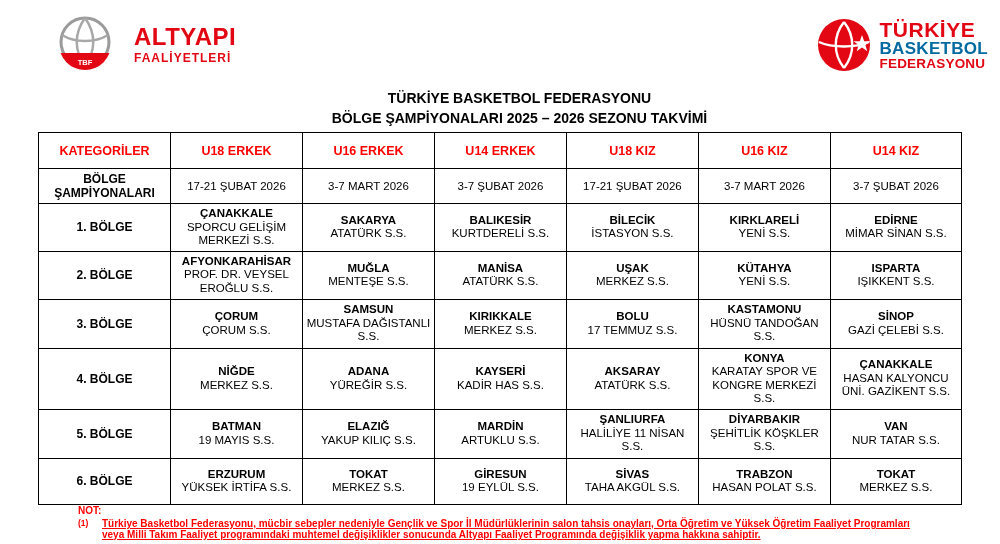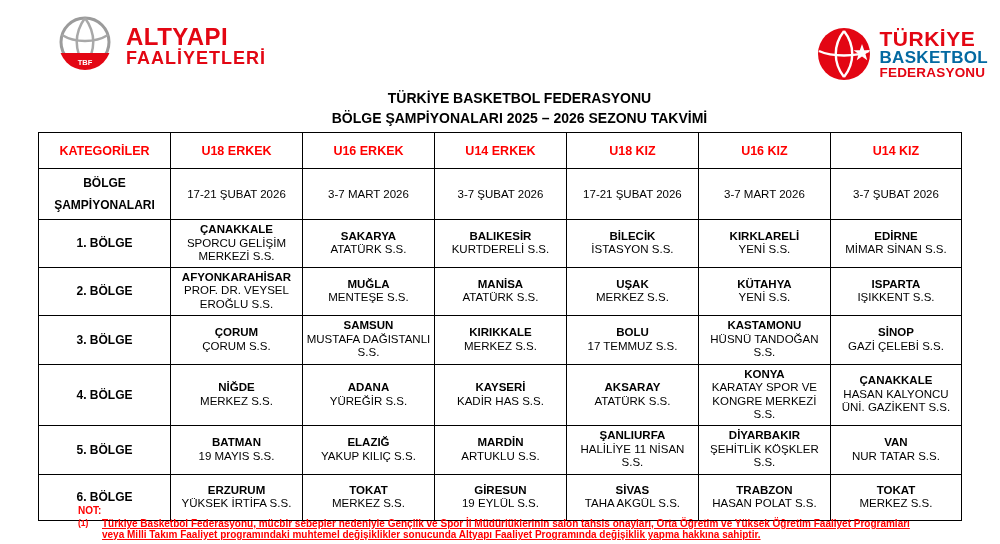--- a/index.html
+++ b/index.html
@@ -4,46 +4,46 @@
 <style>
   * { margin:0; padding:0; box-sizing:border-box; }
   body { background:#fff; }
   .page {
     position:relative; width:1000px; height:544px; background:#ffffff;
     font-family:"Liberation Sans", sans-serif; overflow:hidden;
   }
 
   
   .logo-left { position:absolute; left:55px; top:15px; display:flex; align-items:center; gap:9px; }
-  .logo-left-text { display:flex; flex-direction:column; justify-content:center; }
+  .logo-left-text { display:flex; flex-direction:column; justify-content:center;margin-left:8px; }
   .altyapi { color:#E30613; font-weight:bold; font-size:24px; line-height:25px; letter-spacing:0.5px; }
-  .faaliyetleri { color:#E30613; font-weight:bold; font-size:18px; line-height:18px; letter-spacing:1px; }
-
-  .logo-right { position:absolute; right:12px; top:17px; display:flex; align-items:center; gap:7px;margin-top:9px; }
+  .faaliyetleri { color:#E30613; font-weight:bold; font-size:12px; line-height:18px; letter-spacing:1px; }
+
+  .logo-right { position:absolute; right:12px; top:17px; display:flex; align-items:center; gap:7px; }
   .logo-right-text { display:flex; flex-direction:column; justify-content:center; }
   .lr1 { color:#E30613; font-weight:bold; font-size:21px; line-height:20px; letter-spacing:0.5px; }
   .lr2 { color:#0369a1; font-weight:bold; font-size:17px; line-height:17px; letter-spacing:0.3px; }
   .lr3 { color:#E30613; font-weight:bold; font-size:13.5px; line-height:14px; letter-spacing:0.2px; }
 
   
   .title-block { position:absolute; left:0; right:0; top:88px; text-align:center; color:#000;padding-left:39px; }
   .title-block div { font-weight:bold; font-size:14px; line-height:20px; }
 
   
   table.sched {
     position:absolute; left:38px; top:132px; width:924px;
     border-collapse:collapse; table-layout:fixed;
   }
   .sched th, .sched td {
     border:1.5px solid #000; text-align:center; vertical-align:middle;
     padding:3px 3px; overflow:hidden;
   }
   .sched thead tr { height:36px; }
   .sched thead th { color:#FF0000; font-weight:bold; font-size:12.5px; }
-  .row-label { font-weight:bold; font-size:12px; color:#000; line-height:22px; }
+  .row-label { font-weight:bold; font-size:12px; color:#000; line-height:14px; }
   .date-cell { font-size:11.5px; color:#000; }
   .city { font-weight:bold; font-size:11.5px; line-height:13.5px; color:#000; }
   .venue { font-weight:normal; font-size:11.5px; line-height:13.5px; color:#000; }
 
   
   .note { position:absolute; left:78px; top:506px; color:#FF0000; }
   .note-heading { font-weight:bold; font-size:10px; line-height:10px; }
   .note-line { display:flex; margin-top:2px; }
   .note-num { font-weight:bold; font-size:8.5px; flex:0 0 24px; line-height:11px; }
   .note-text { font-weight:bold; font-size:10px; width:822px; line-height:11px;text-decoration:underline; }

